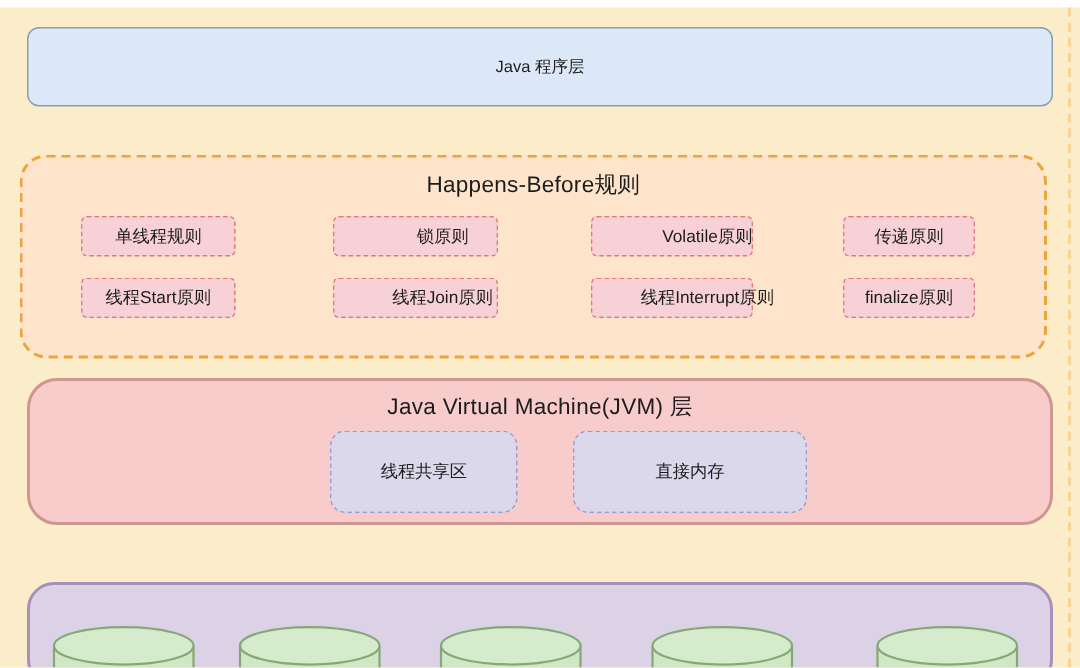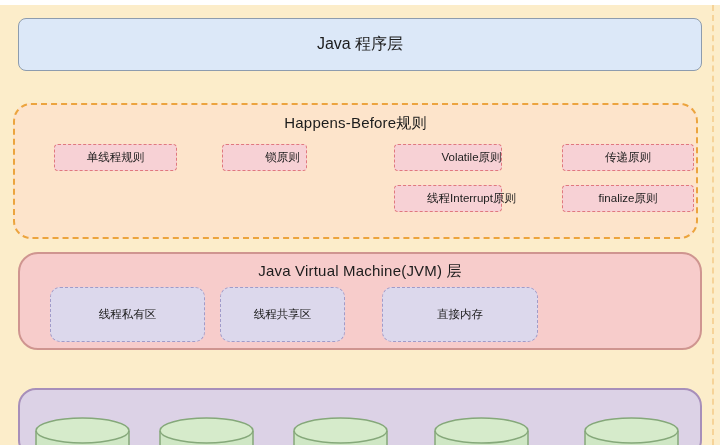--- a/index.html
+++ b/index.html
@@ -20,44 +20,44 @@
   .group-title{
     text-align:center;font-size:15px;color:#1c1c1c;letter-spacing:.2px;
   }
   
   .app{
     left:18px;top:18px;width:684px;height:53px;
     background:var(--app-fill,#dce8f8);
     border:1.5px solid var(--app-border,#8d9cae);
     border-radius:8px;
     display:flex;align-items:center;justify-content:center;
-    font-size:16px;color:#1c1c1c;
+    font-size:11px;color:#1c1c1c;
   }
   
   .hb{
     left:13px;top:103px;width:685px;height:136px;
     background:var(--hb-fill,#fde4cb);
     border:2px dashed var(--hb-border,#eca43e);
     border-radius:18px;
   }
   .hb .group-title{padding-top:9px;}
   .rule{
     position:absolute;height:27px;box-sizing:border-box;
     background:var(--rule-fill,#f7d1d5);
     border:1.5px dashed var(--rule-border,#e0787e);
     border-radius:4px;
     display:flex;align-items:center;justify-content:center;
     font-size:11.5px;color:#1c1c1c;white-space:nowrap;
   }
   .row1{top:39px;}
   .row2{top:80px;}
-  .c1{left:39px;width:123px;}
-  .c2{left:207px;width:85px;padding-left:36px;}
+  .c1{left:39px;width:103px;}
+  .c2{left:207px;width:110px;padding-left:36px;}
   .c3{left:379px;width:108px;padding-left:47px;}
-  .c4{left:547px;width:132px;}
+  .c4{left:547px;width:88px;}
   
   .jvm{
     left:18px;top:252px;width:684px;height:98px;
     background:var(--jvm-fill,#f7cccb);
     border:2px solid var(--jvm-border,#cf9590);
     border-radius:20px;
   }
   .jvm .group-title{padding-top:8px;}
   .region{
     position:absolute;top:33px;height:55px;box-sizing:border-box;
@@ -97,27 +97,28 @@
   <div class="layer app">
     <span>Java 程序层</span>
   </div>
 
   <div class="layer hb">
     <div class="group-title">Happens-Before规则</div>
     <div class="rule row1 c1">单线程规则</div>
     <div class="rule row1 c2">锁原则</div>
     <div class="rule row1 c3">Volatile原则</div>
     <div class="rule row1 c4">传递原则</div>
+    <div class="rule row2 c1">线程Start原则</div>
+    <div class="rule row2 c2">线程Join原则</div>
     <div class="rule row2 c3">线程Interrupt原则</div>
     <div class="rule row2 c4">finalize原则</div>
   </div>
 
   <div class="layer jvm">
     <div class="group-title">Java Virtual Machine(JVM) 层</div>
-    <div class="region g1">线程私有区</div>
     <div class="region g2">线程共享区</div>
     <div class="region g3">直接内存</div>
   </div>
 
   <div class="layer hw">
 
     <div class="cyl y1">
       <svg width="97" height="42" viewBox="0 0 97 42">
         <path d="M2,14 V42 H95 V14 Z" style="fill:var(--cyl-fill,#cfe7c5)" stroke="none"></path>
         <path d="M2,14 V42 M95,14 V42" style="stroke:var(--cyl-border,#85a87a)" stroke-width="1.5" fill="none"></path>

